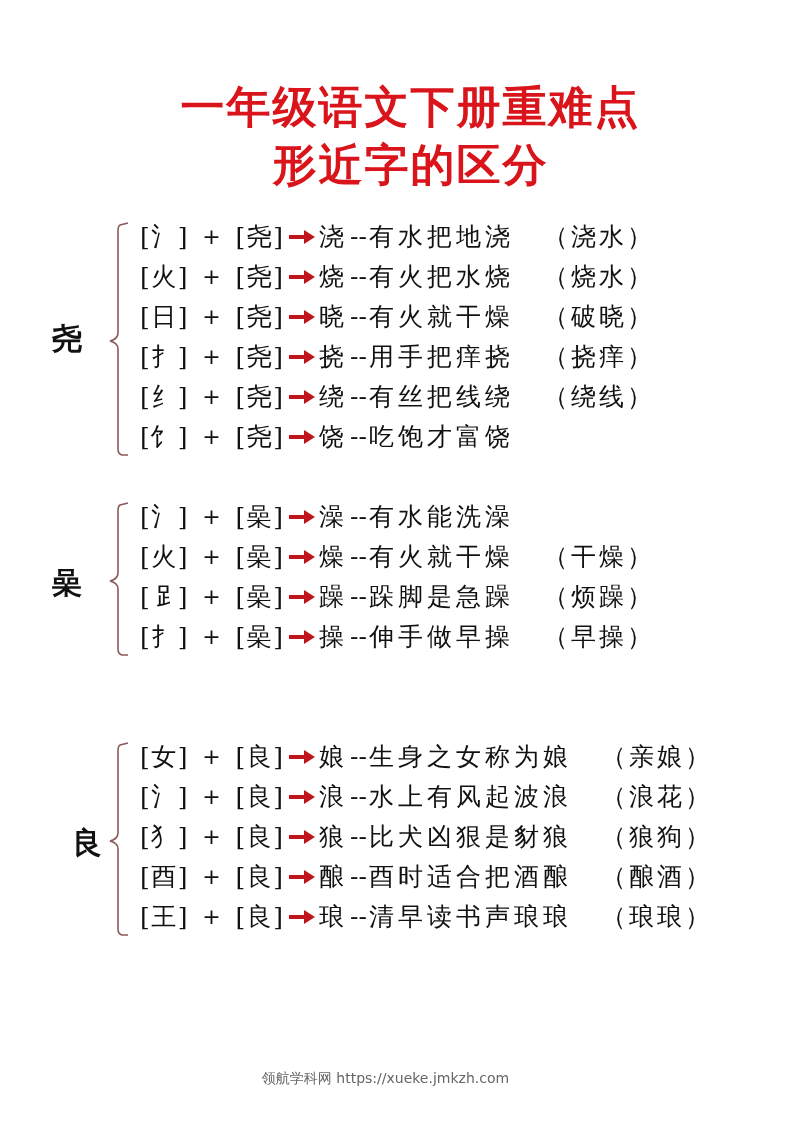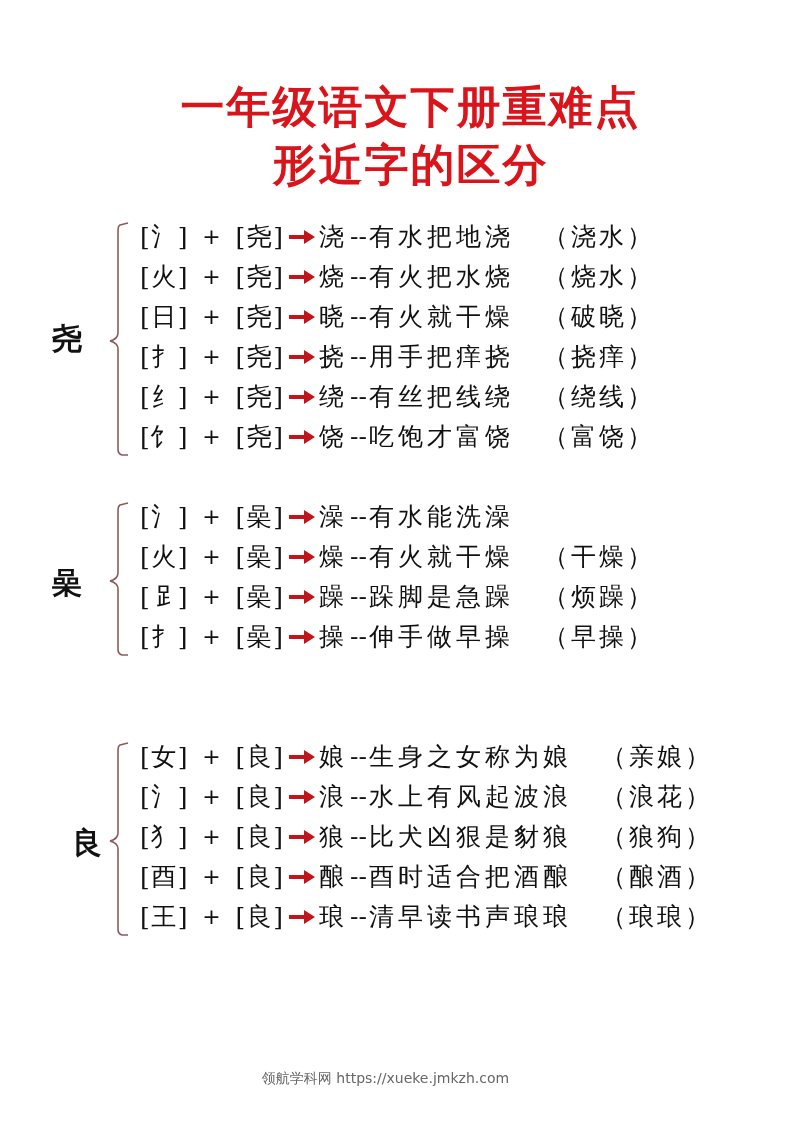--- a/index.html
+++ b/index.html
@@ -131,21 +131,20 @@
       <span class="plus">+</span>
       <span class="bracket">[</span>
         <span class="part">尧</span>
         <span class="bracket">]</span>
       <span class="arrow">
           <svg width="30" height="20" viewBox="0 0 30 20">
             <path d="M2 8 H17 V3 L28 10 L17 17 V12 H2 Z" fill="#c0151a"></path>
           </svg>
         </span>
       <span class="derived"><span>饶</span><span class="dash">--</span><span>吃饱才富饶</span></span>
-      <span class="example">（富饶）</span>
     </div>
   </div>
 </div>
 
 <div class="section" style="top:497px;">
   <div class="root" style="top:66px;">喿</div>
   <div class="brace" style="top:4px;">
     <svg width="22" height="156" viewBox="0 0 22 156">
       <path d="M20 2 L12 4 Q10 5 10 10 L10 72 Q10 78 2 80 Q10 82 10 88 L10 148 Q10 153 14 154 L20 154" fill="none" stroke="#8b5a5a" stroke-width="1.6"></path>
     </svg>

